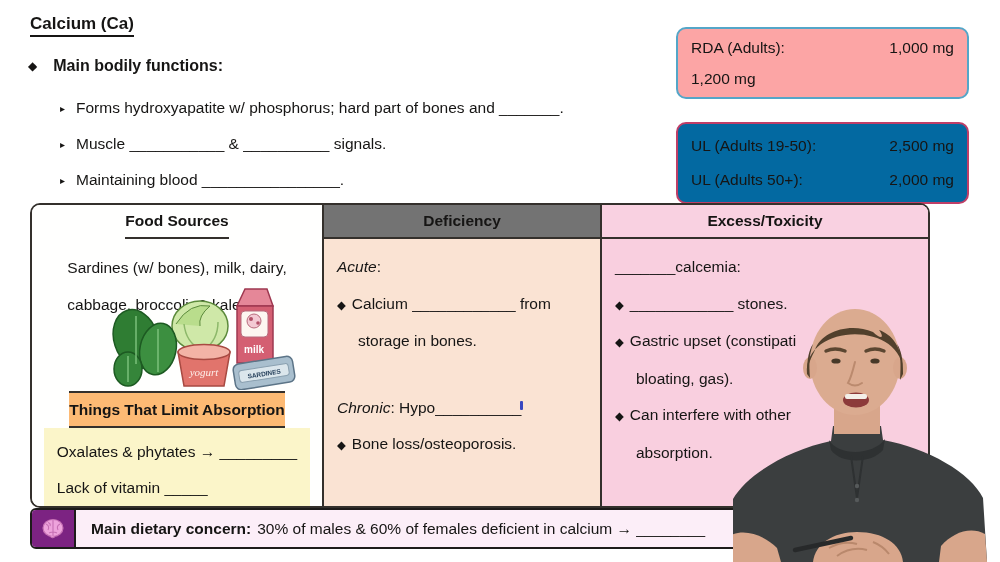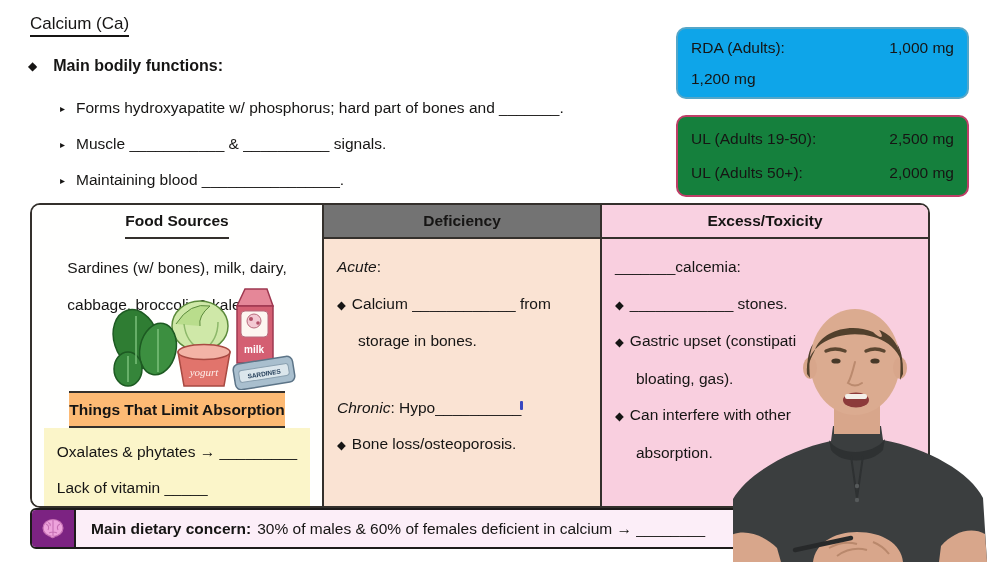--- a/index.html
+++ b/index.html
@@ -7,36 +7,36 @@
   body {
     width:1000px; height:562px; position:relative; overflow:hidden;
     background:#ffffff; color:#161514;
     font-family:"Liberation Sans", sans-serif;
     font-size:15.5px;
   }
   .abs { position:absolute; }
 
   
   .page-title {
-    left:30px; top:14px; font-size:17px; font-weight:normal;
+    left:30px; top:14px; font-size:17px; font-weight:bold;
     border-bottom:2px solid #161514; padding-bottom:1px;
   }
   .func-header { left:28px; top:57px; display:flex; align-items:center; }
   .func-header .diamond { font-size:12px; margin-right:8px; }
   .func-header .label { font-weight:bold; font-size:16px;margin-left:8px; }
   .func-list { left:60px; top:90px; }
   .func-row { display:flex; height:36px; align-items:center; }
   .func-row .tri { font-size:10px; margin-right:11px; color:#161514; }
 
   
   .info-box {
     left:676px; width:293px; border-radius:10px; padding:3px 13px;
   }
-  .rda-box { top:27px; background:#0ea5e9; border:2px solid #54a6c8; }
-  .ul-box  { top:115px; background:#15803d; border:2px solid #bf3e67; padding:5px 13px; }
+  .rda-box { top:27px; background:#fca5a5; border:2px solid #54a6c8; }
+  .ul-box  { top:122px; background:#0369a1; border:2px solid #bf3e67; padding:5px 13px; }
   .info-row { display:flex; justify-content:space-between; line-height:31px; }
   .ul-box .info-row { line-height:34px; }
 
   
   .cal-table {
     left:30px; top:203px; width:900px; height:305px;
     border:2px solid #34302c; border-radius:10px;
     display:flex; overflow:hidden; background:#fff;
   }
   .col { height:100%; }

